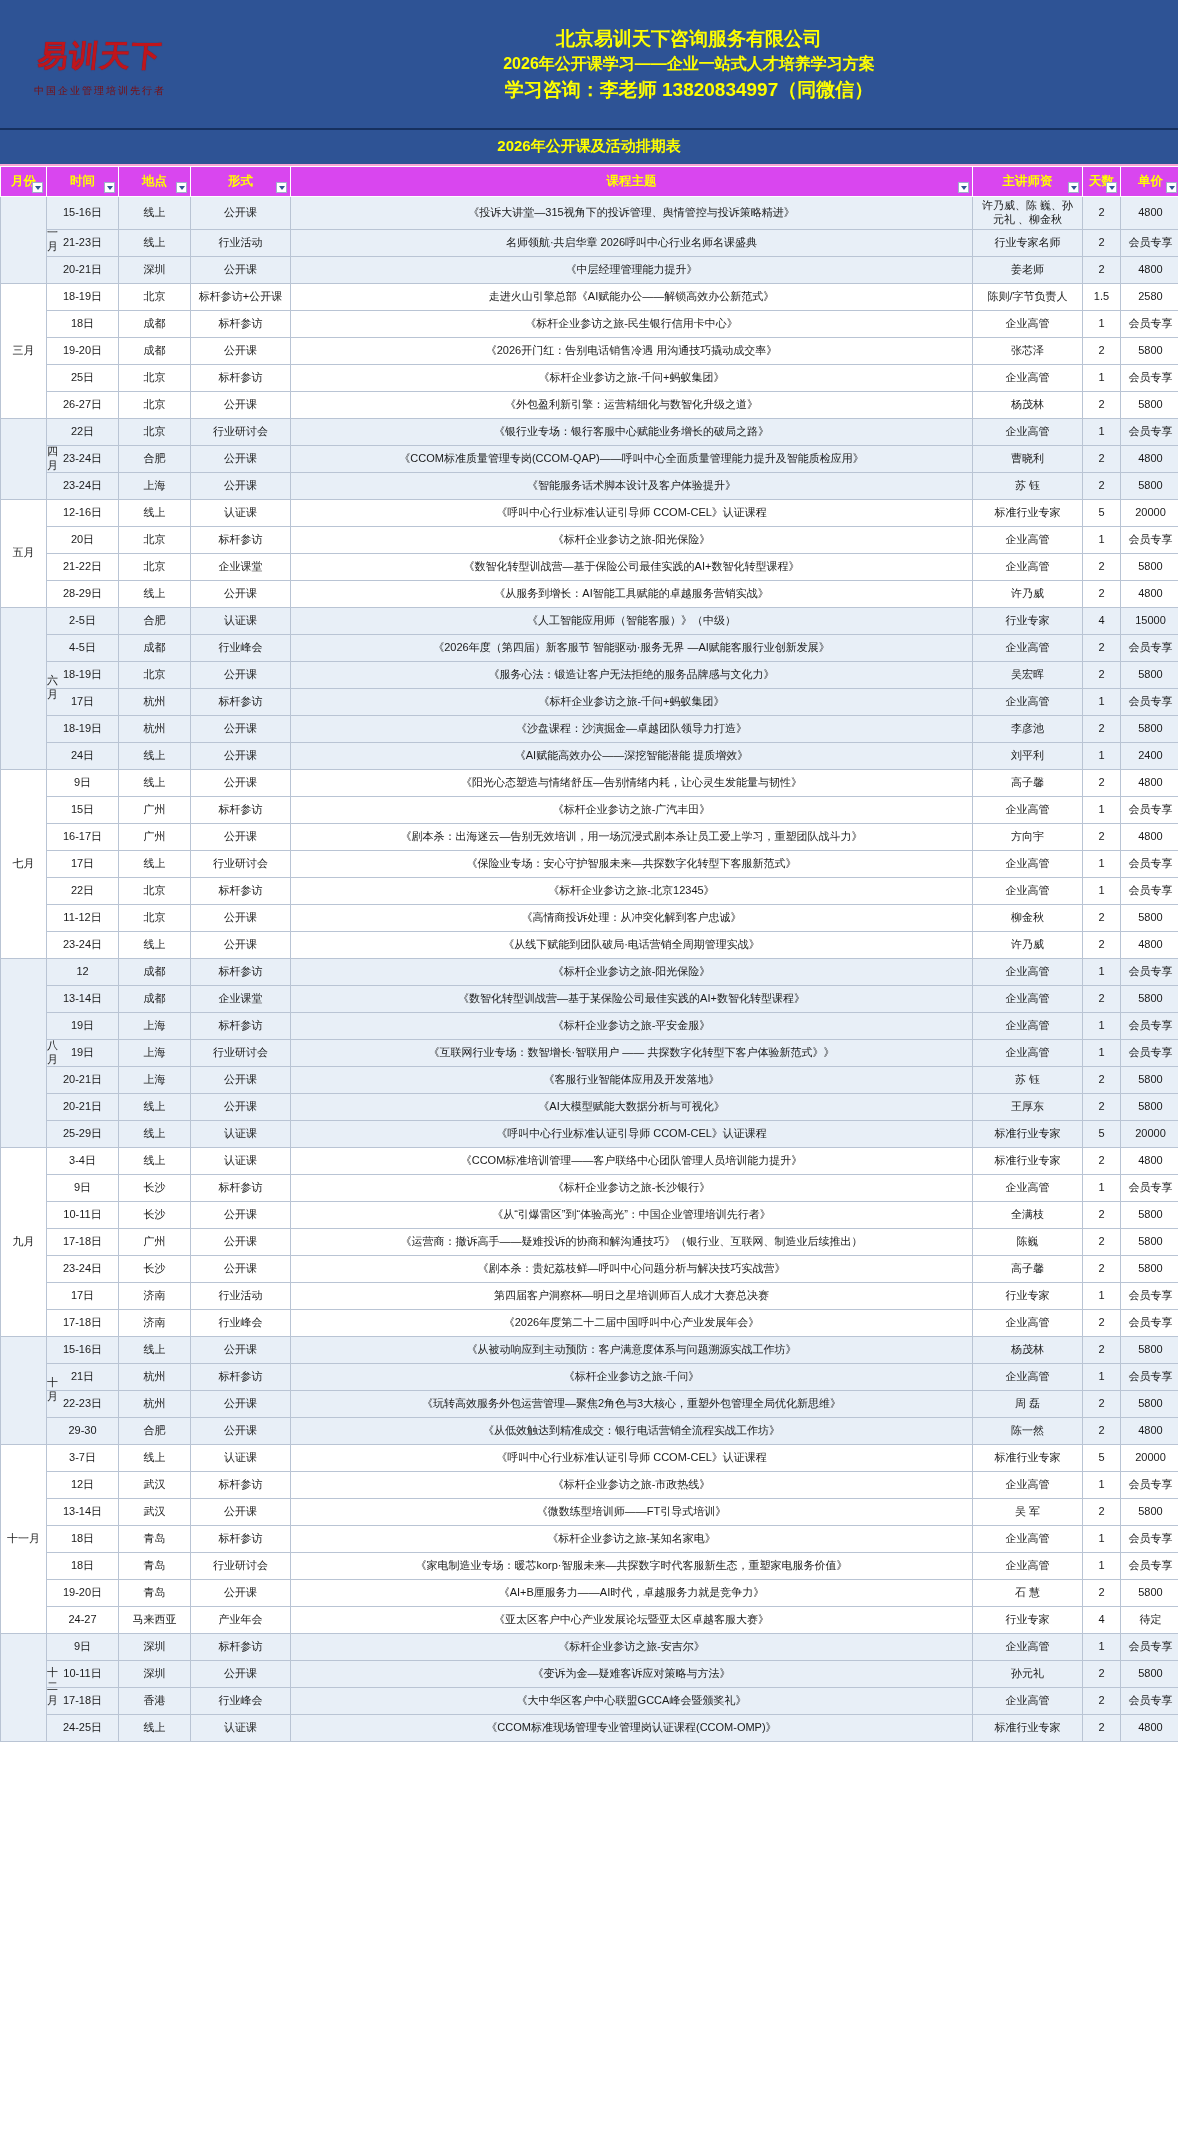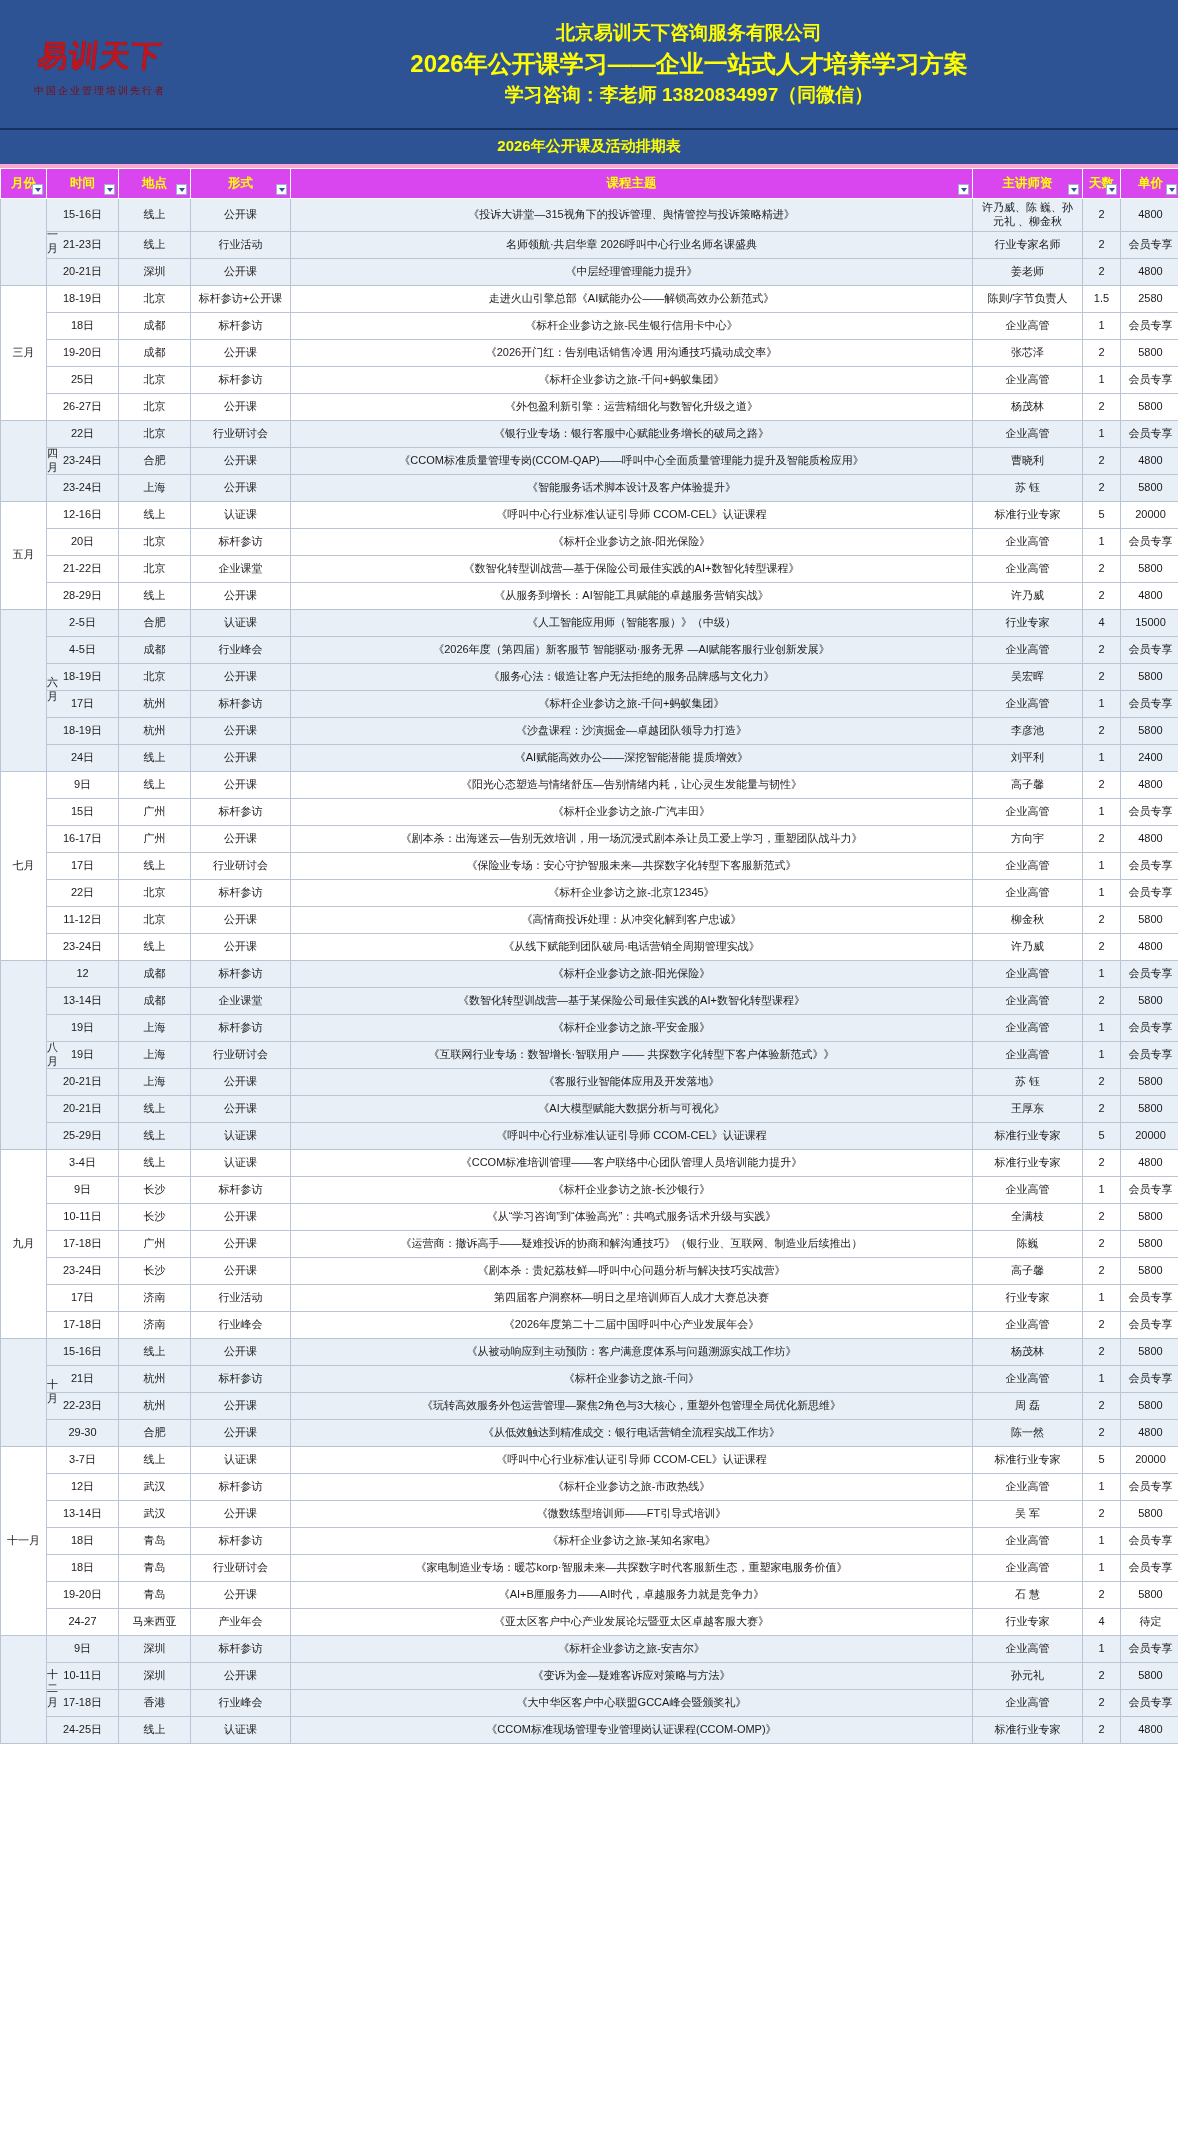--- a/index.html
+++ b/index.html
@@ -50,32 +50,32 @@
     flex:1;
     text-align:center;
   }
   .banner-line {
     color:#ffff00;
     font-weight:bold;
     line-height:1.45;
     white-space:nowrap;
   }
   .bl1 { font-size:19px; }
-  .bl2 { font-size:24px; }
+  .bl2 { font-size:16px; }
   .bl3 { font-size:19px; }
 
   
   .title-strip {
     background:#2e5395;
     color:#ffff00;
     font-weight:bold;
     font-size:15px;
     text-align:center;
     padding:7px 0 8px 0;
-    border-bottom:4px solid #f9a8d4;
+    border-bottom:2px solid #f9a8d4;
   }
 
   
   table.sched {
     width:1178px;
     border-collapse:collapse;
     table-layout:fixed;
     font-size:11px;
   }
   table.sched th {
@@ -539,21 +539,21 @@
           <td>标杆参访</td>
           <td class="subject t-blue">《标杆企业参访之旅-长沙银行》</td>
           <td>企业高管</td>
           <td>1</td>
           <td>会员专享</td>
         </tr>
         <tr>
           <td>10-11日</td>
           <td>长沙</td>
           <td>公开课</td>
-          <td class="subject t-black">《从“学习咨询”到“体验高光”：共鸣式服务话术升级与实践》</td>
+          <td class="subject t-black">《从“引爆雷区”到“体验高光”：中国企业管理培训先行者》</td>
           <td>全满枝</td>
           <td>2</td>
           <td>5800</td>
         </tr>
         <tr>
           <td>17-18日</td>
           <td>广州</td>
           <td>公开课</td>
           <td class="subject t-black">《运营商：撤诉高手——疑难投诉的协商和解沟通技巧》（银行业、互联网、制造业后续推出）</td>
           <td>陈巍</td>

